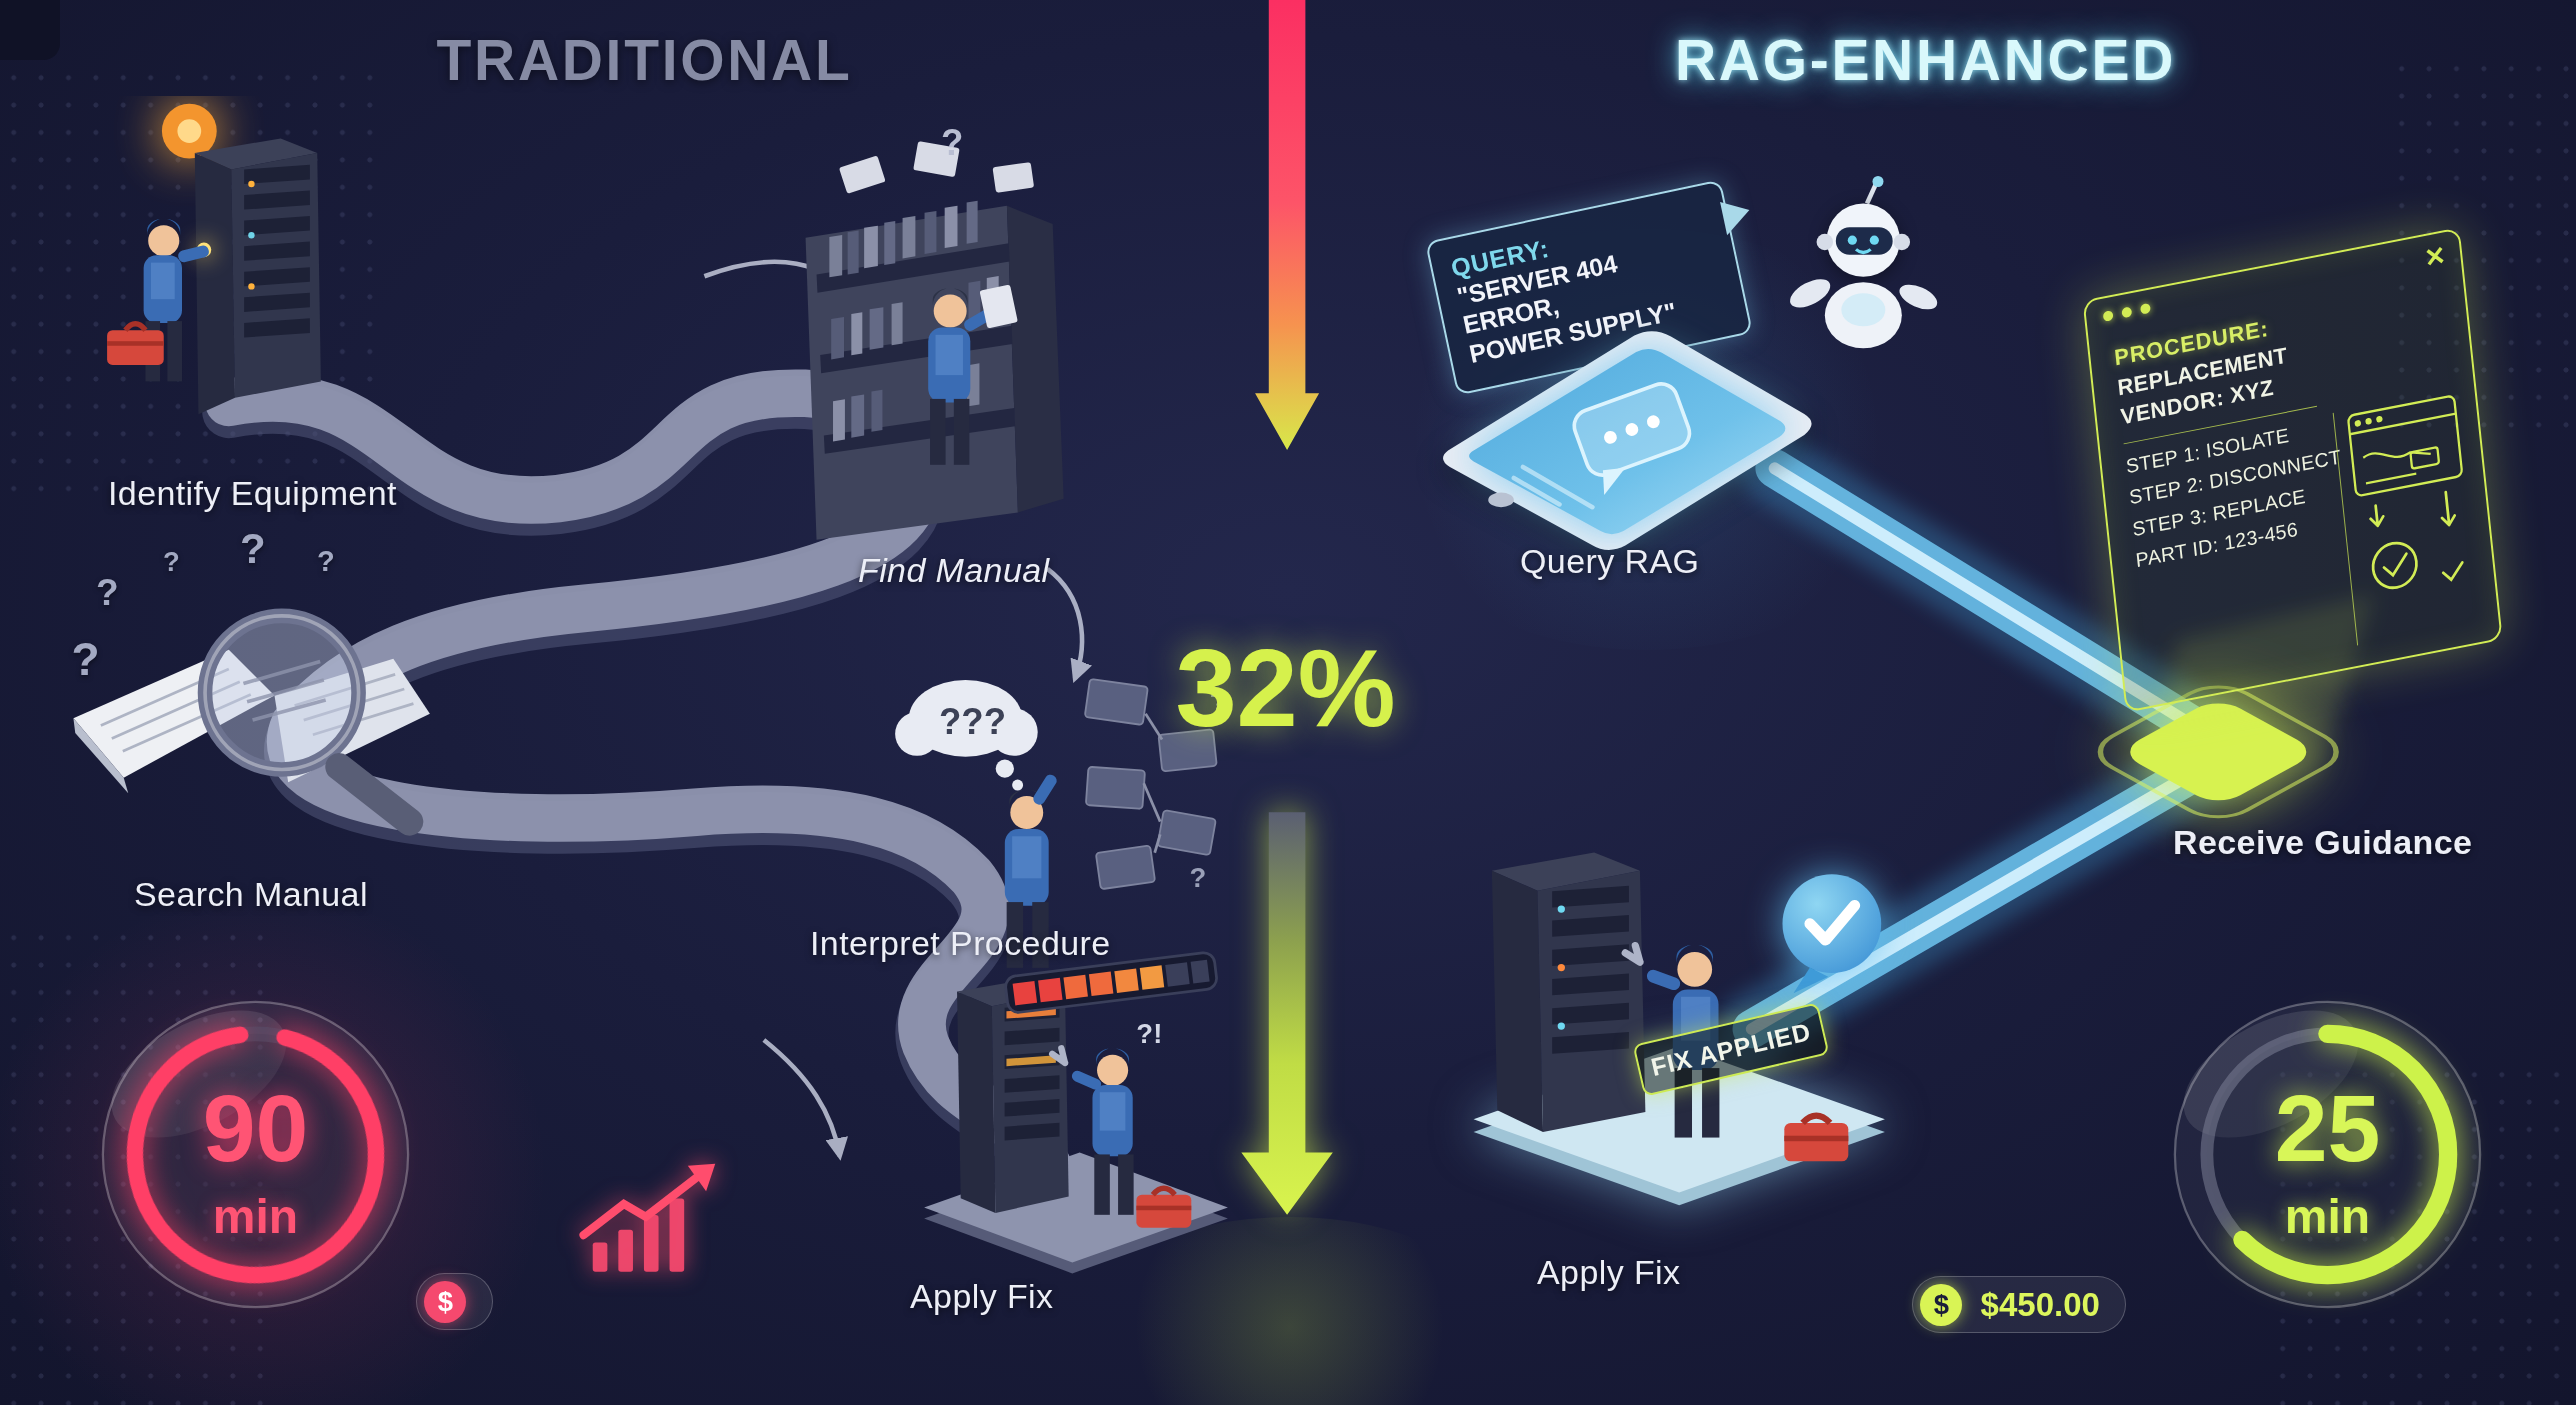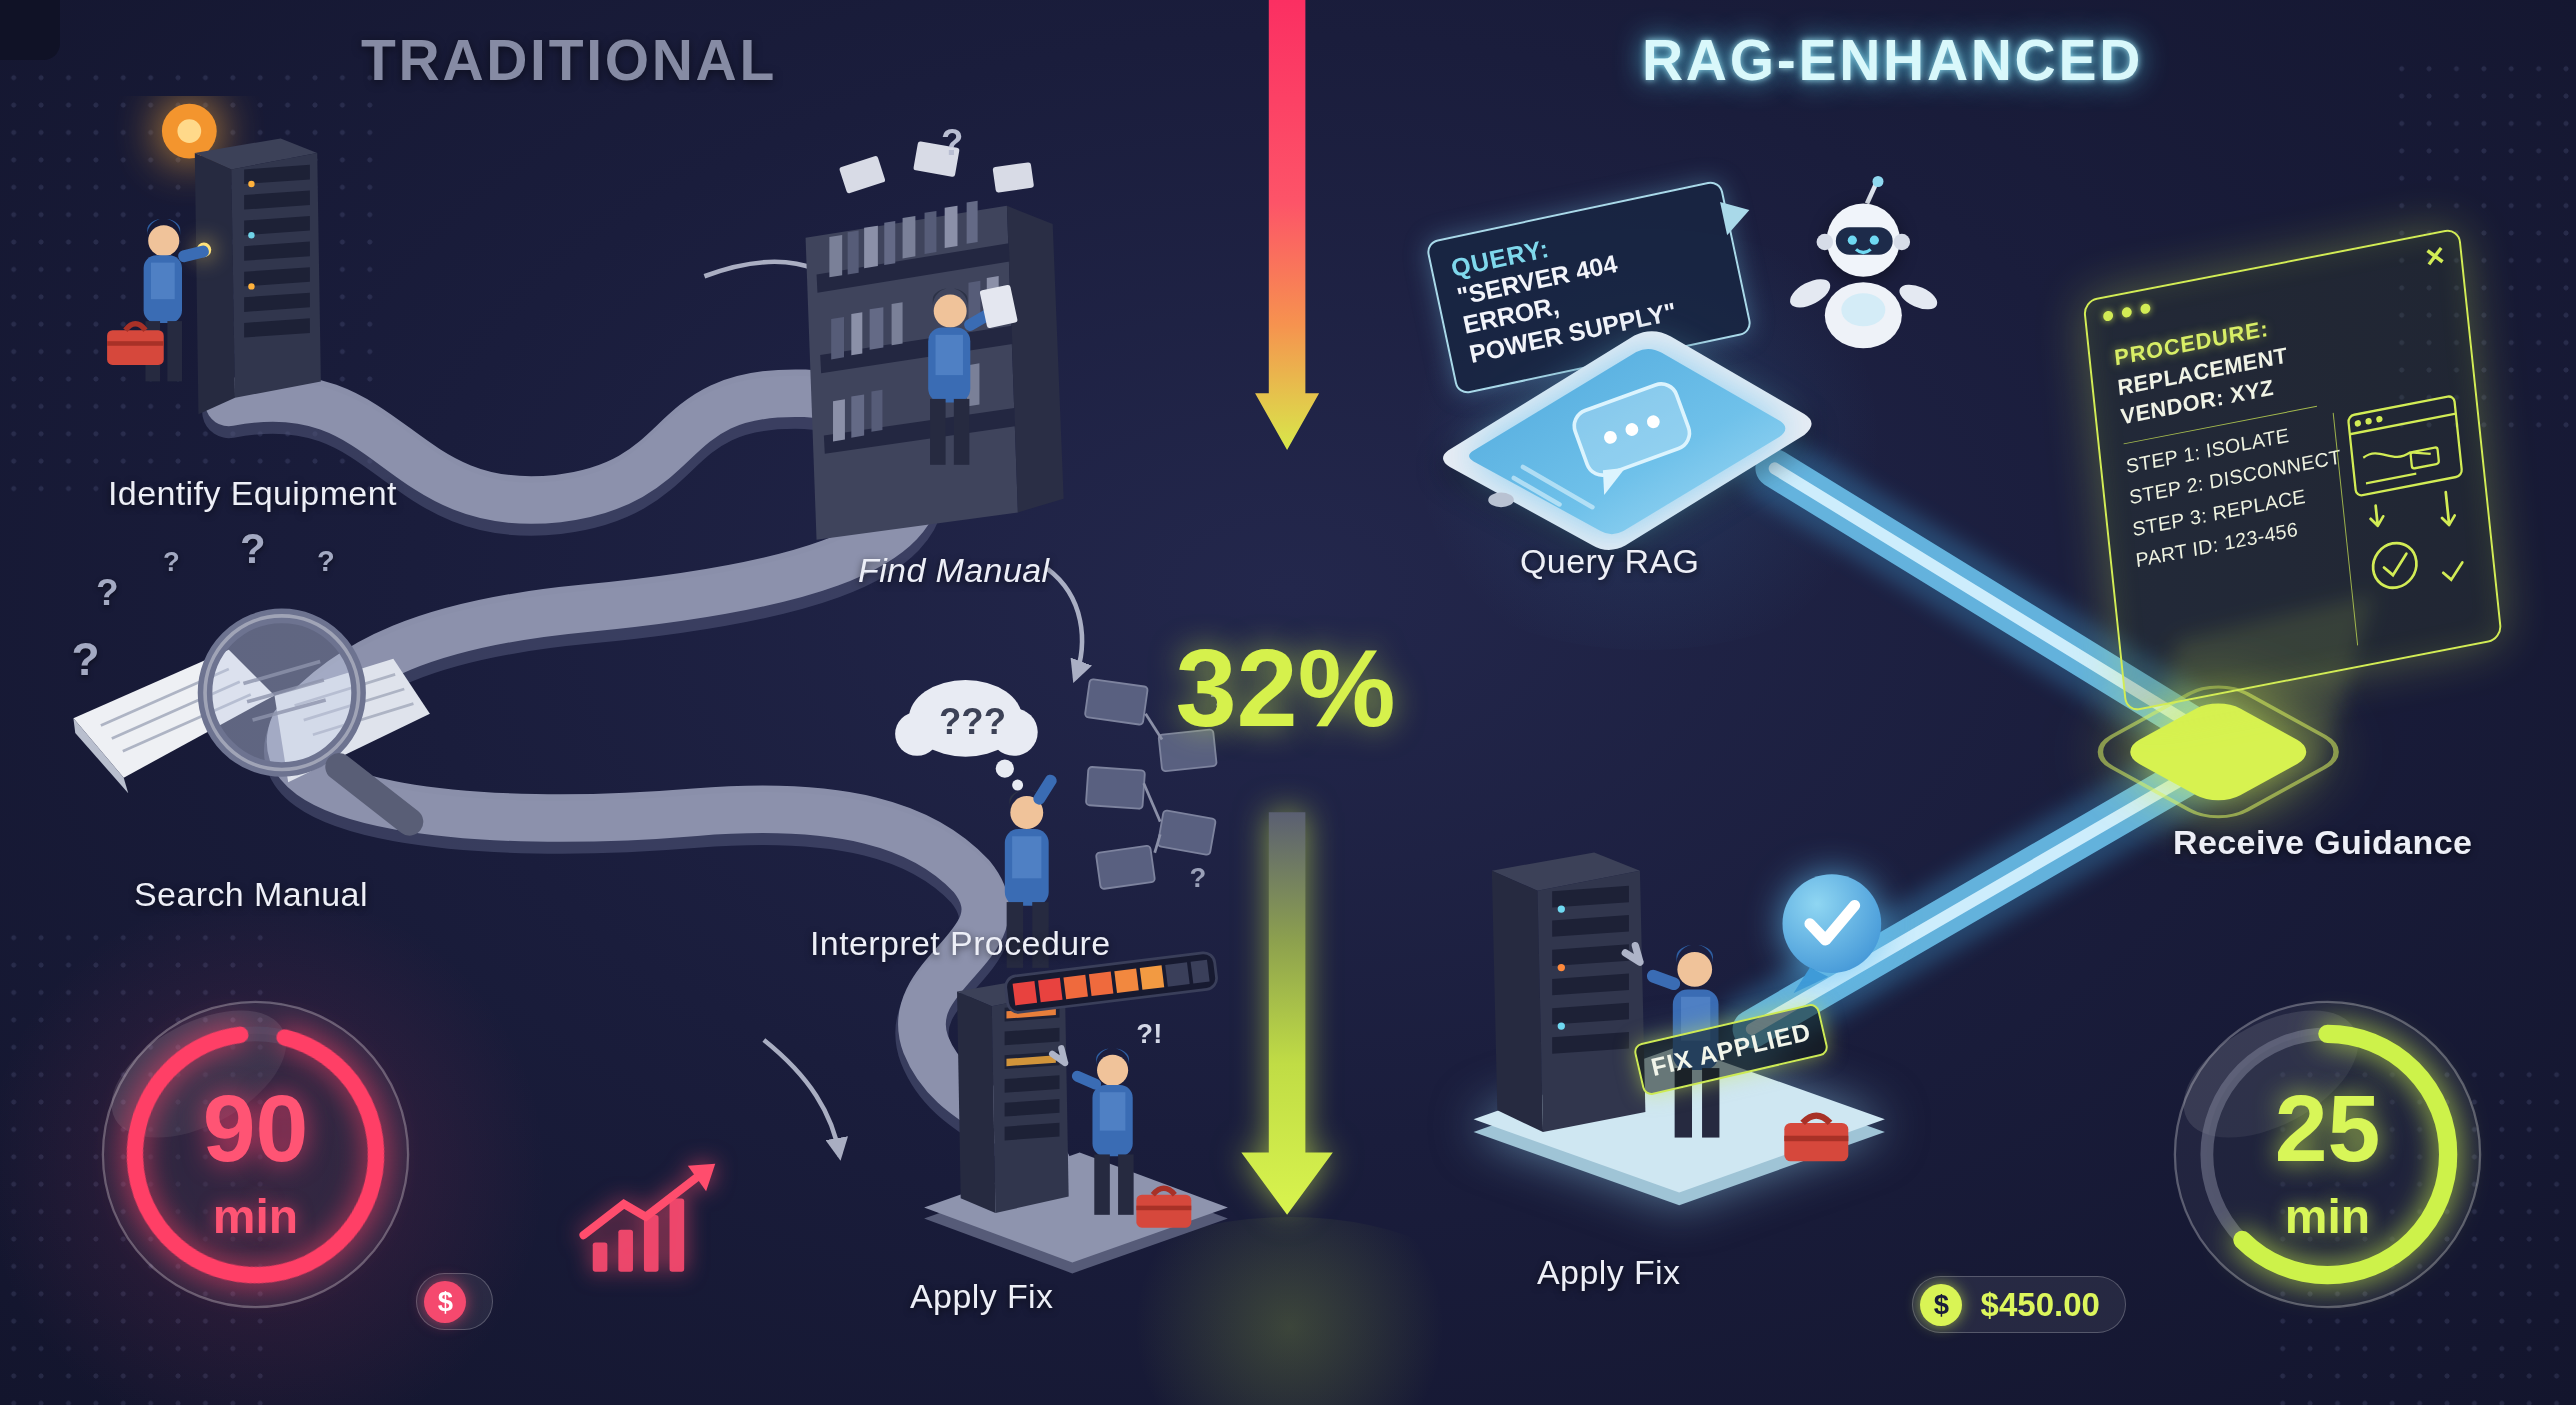--- a/index.html
+++ b/index.html
@@ -4,21 +4,21 @@
 <style>
   html,body{margin:0;padding:0;background:#0e0f20;}
   .stage{position:relative;width:2576px;height:1405px;overflow:hidden;
     background:radial-gradient(ellipse at 50% 42%, #23274c 0%, #1a1d3c 48%, #13152d 100%);
     font-family:"Liberation Sans", sans-serif;}
   .abs{position:absolute;}
   .dots{position:absolute;opacity:.55;pointer-events:none;
     background-image:radial-gradient(rgba(150,160,215,.25) 2.3px, transparent 2.7px);
     background-size:27.4px 27.4px;}
   .glow{position:absolute;pointer-events:none;border-radius:50%;}
-  .title{position:absolute;font-weight:bold;font-size:57px;letter-spacing:2.7px;text-align:left;white-space:nowrap;}
+  .title{position:absolute;font-weight:bold;font-size:57px;letter-spacing:2.7px;text-align:center;white-space:nowrap;}
   .title-trad{color:#868ba4;text-shadow:0 1.8px 9.1px rgba(0,0,0,.5);}
   .title-rag{color:#d9f8fb;text-shadow:0 0 27.4px rgba(90,215,245,.95),0 0 7.3px rgba(190,245,255,.9);}
   .label{position:absolute;color:#edeff7;font-size:34px;letter-spacing:0.4px;white-space:nowrap;text-shadow:0 1.8px 7.3px rgba(0,0,0,.6);}
   .pct{position:absolute;left:1121px;width:329px;text-align:center;font-weight:bold;color:#d6f14c;}
   .pct-num{top:624px;font-size:110px;text-shadow:0 0 31px rgba(206,240,70,.6);}
   .pct-lab{top:743px;font-size:57px;text-shadow:0 0 24px rgba(206,240,70,.55);}
   .qmark{position:absolute;color:#a3a9c2;font-weight:bold;text-shadow:0 1.8px 5.5px rgba(0,0,0,.5);}
   
   .timer{position:absolute;width:329px;height:329px;}
   .timer svg{position:absolute;left:0;top:0;}

